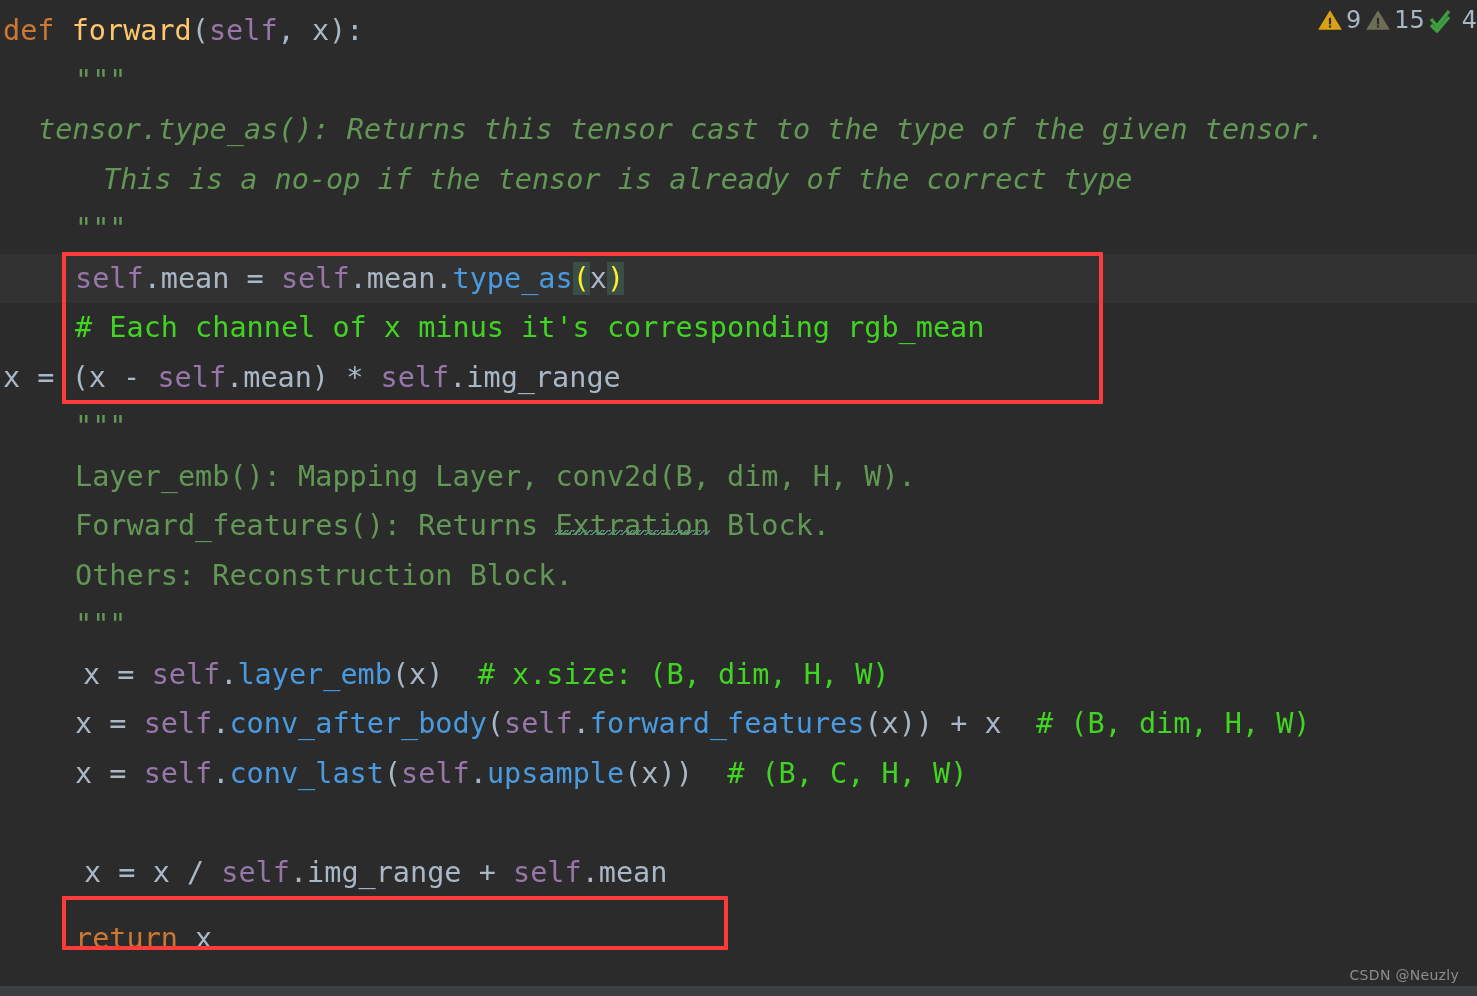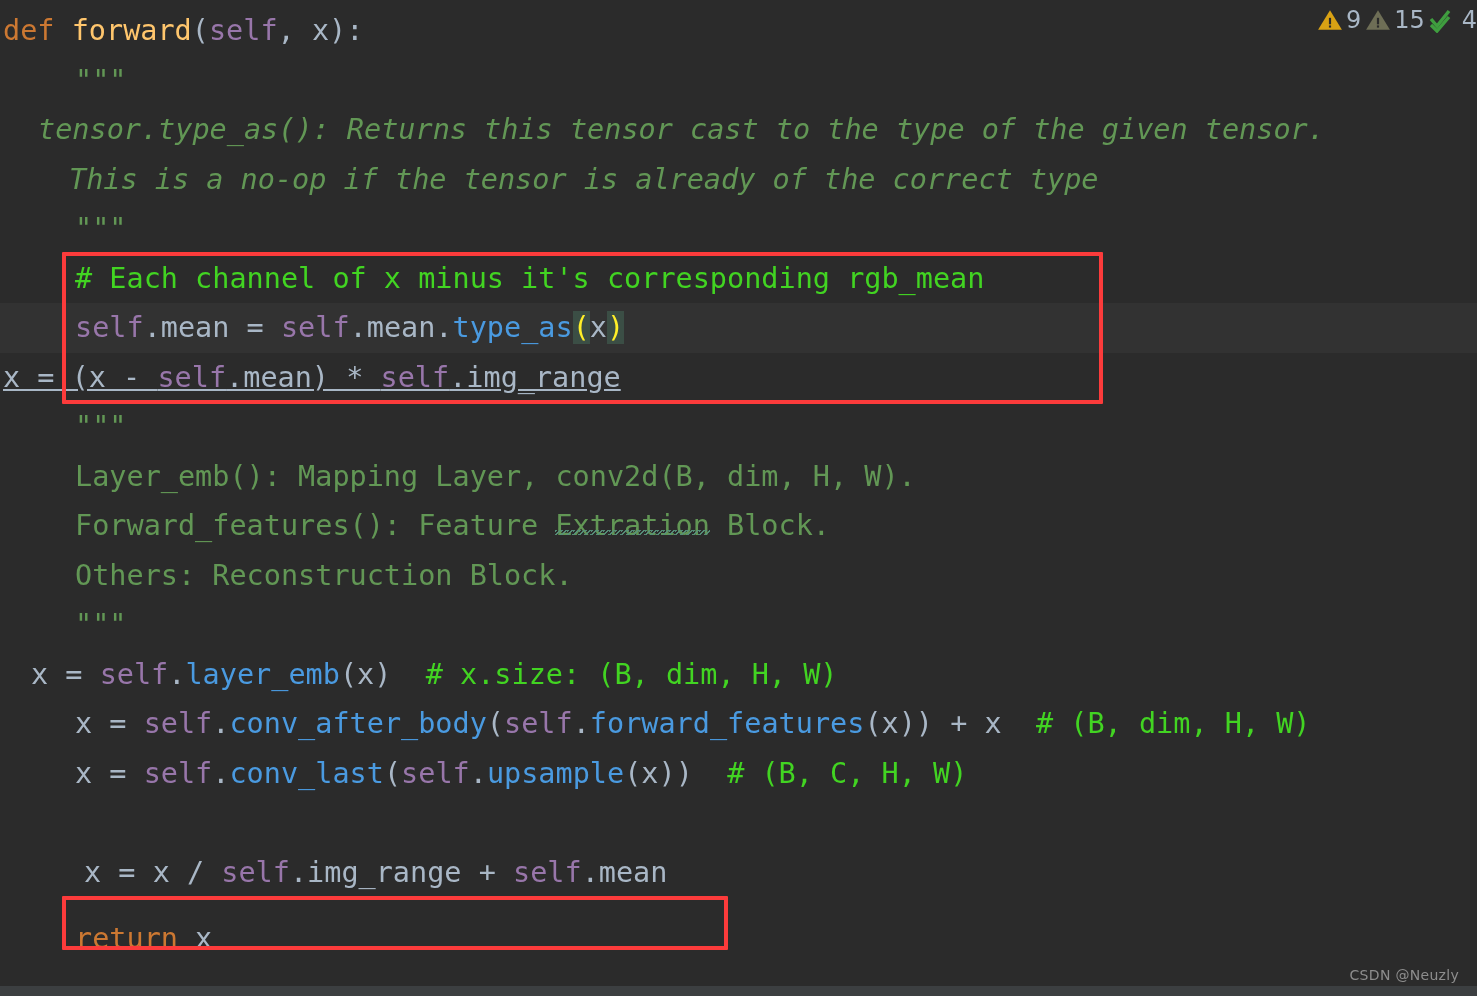--- a/index.html
+++ b/index.html
@@ -158,41 +158,41 @@
   </div>
 
   <div class="code-area">
 
     <div class="line" style="margin-top:6px;"><span class="kw">def</span><span class="plain"> </span><span class="fn">forward</span><span class="punc">(</span><span class="self">self</span><span class="punc">, </span><span class="plain">x</span><span class="punc">):</span></div>
 
     <div class="line" style="padding-left:75px;"><span class="doc">"""</span></div>
 
     <div class="line" style="padding-left:38px;"><span class="doc">tensor.type_as(): Returns this tensor cast to the type of the given tensor.</span></div>
 
-    <div class="line" style="padding-left:69px;"><span class="doc">This is a no-op if the tensor is already of the correct type</span></div>
-
-    <div class="line" style="padding-left:75px;"><span class="doc">"""</span></div>
+    <div class="line" style="padding-left:103px;"><span class="doc">This is a no-op if the tensor is already of the correct type</span></div>
+
+    <div class="line" style="padding-left:75px;"><span class="doc">"""</span></div>
+
+    <div class="line current" style="padding-left:75px;"><span class="self">self</span><span class="plain">.mean = </span><span class="self">self</span><span class="plain">.mean.</span><span class="meth">type_as</span><span class="brk">(</span><span class="plain">x</span><span class="brk">)</span></div>
 
     <div class="line" style="padding-left:75px;"><span class="comment"># Each channel of x minus it's corresponding rgb_mean</span></div>
 
-    <div class="line current" style="padding-left:75px;"><span class="self">self</span><span class="plain">.mean = </span><span class="self">self</span><span class="plain">.mean.</span><span class="meth">type_as</span><span class="brk">(</span><span class="plain">x</span><span class="brk">)</span></div>
-
-    <div class="line" style="text-decoration:underline;"><span class="plain">x = (x - </span><span class="self">self</span><span class="plain">.mean) * </span><span class="self">self</span><span class="plain">.img_range</span></div>
+    <div class="line" style=""><span class="plain">x = (x - </span><span class="self">self</span><span class="plain">.mean) * </span><span class="self">self</span><span class="plain">.img_range</span></div>
 
     <div class="line" style="padding-left:75px;"><span class="doc">"""</span></div>
 
     <div class="line" style="padding-left:75px;"><span class="doc-up">Layer_emb(): Mapping Layer, conv2d(B, dim, H, W).</span></div>
 
-    <div class="line" style="padding-left:75px;"><span class="doc-up">Forward_features(): Feature </span><span class="doc-up squiggle">Extration</span><span class="doc-up"> Block.</span></div>
+    <div class="line" style="padding-left:75px;"><span class="doc-up">Forward_features(): Returns </span><span class="doc-up squiggle">Extration</span><span class="doc-up"> Block.</span></div>
 
     <div class="line" style="padding-left:75px;"><span class="doc-up">Others: Reconstruction Block.</span></div>
 
     <div class="line" style="padding-left:75px;"><span class="doc">"""</span></div>
 
-    <div class="line" style="padding-left:31px;"><span class="plain">x = </span><span class="self">self</span><span class="plain">.</span><span class="meth">layer_emb</span><span class="plain">(x)</span><span class="plain">  </span><span class="comment"># x.size: (B, dim, H, W)</span></div>
+    <div class="line" style="padding-left:83px;"><span class="plain">x = </span><span class="self">self</span><span class="plain">.</span><span class="meth">layer_emb</span><span class="plain">(x)</span><span class="plain">  </span><span class="comment"># x.size: (B, dim, H, W)</span></div>
 
     <div class="line" style="padding-left:75px;"><span class="plain">x = </span><span class="self">self</span><span class="plain">.</span><span class="meth">conv_after_body</span><span class="plain">(</span><span class="self">self</span><span class="plain">.</span><span class="meth">forward_features</span><span class="plain">(x))</span><span class="plain"> + x</span><span class="plain">  </span><span class="comment"># (B, dim, H, W)</span></div>
 
 
     <div class="line" style="padding-left:75px;"><span class="plain">x = </span><span class="self">self</span><span class="plain">.</span><span class="meth">conv_last</span><span class="plain">(</span><span class="self">self</span><span class="plain">.</span><span class="meth">upsample</span><span class="plain">(x))</span><span class="plain">  </span><span class="comment"># (B, C, H, W)</span></div>
 
     <div class="line" style="padding-left:75px;"><span class="plain"> </span></div>
 
     <div class="line" style="padding-left:84px;"><span class="plain">x = x / </span><span class="self">self</span><span class="plain">.img_range + </span><span class="self">self</span><span class="plain">.mean</span></div>
 

